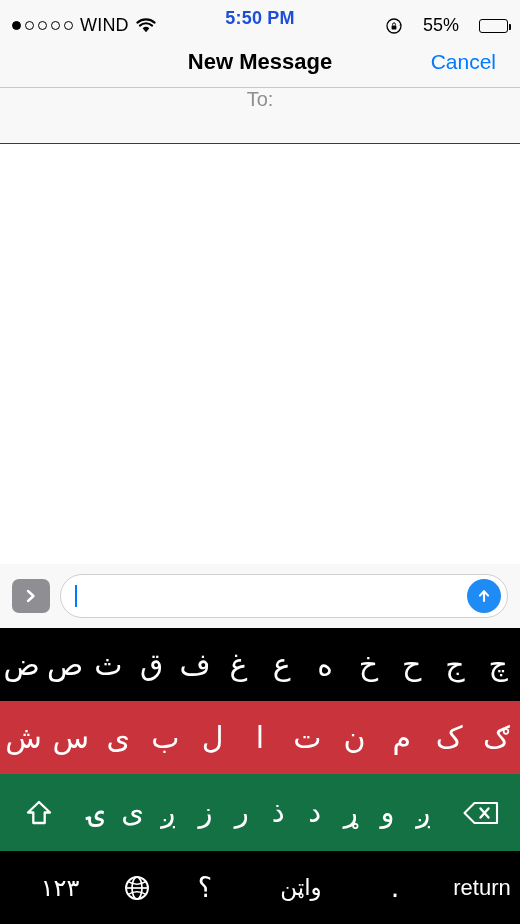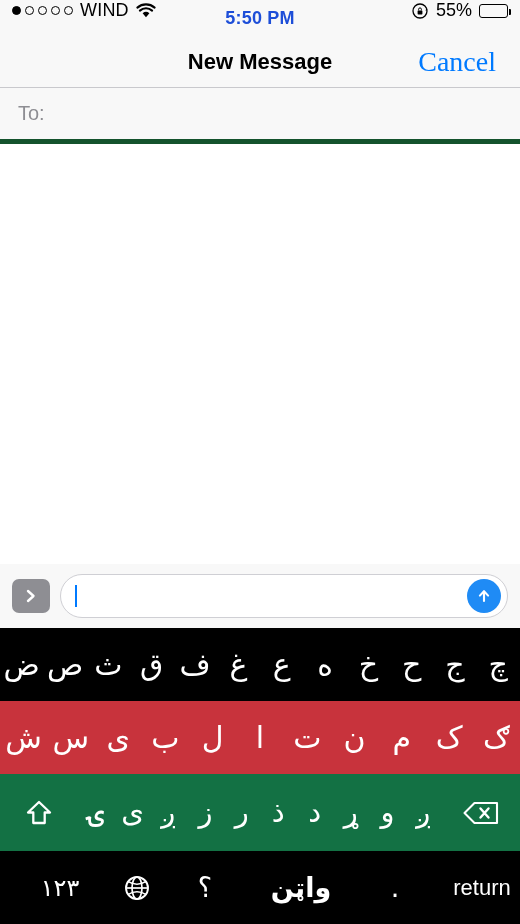--- a/index.html
+++ b/index.html
@@ -9,41 +9,41 @@
     font-family:"Liberation Sans", sans-serif;
     -webkit-font-smoothing:antialiased;
     overflow:hidden;
   }
   body { position:relative; }
 
   
   .status-bar{
     height:36px; width:100%;
     background:#f8f8f8;
-    display:flex; align-items:flex-start;
+    display:flex; align-items:flex-end;
     position:relative;
     padding:0 12px;
   }
   .status-left{ display:flex; align-items:center; gap:7px; }
   .sig-dots{ display:flex; align-items:center; gap:4px; }
   .dot{
     width:9px; height:9px; border-radius:50%;
     border:1.4px solid #000; background:transparent;
   }
   .dot.on{ background:#000; }
   .carrier{ font-size:18px; color:#000; letter-spacing:.2px; font-weight:400;}
   .wifi{ width:20px; height:16px; position:relative; display:inline-block; }
   .status-center{
     position:absolute; left:0; right:0; top:0; bottom:0;
     display:flex; align-items:center; justify-content:center;
     pointer-events:none;
   }
   .clock{ font-size:18px; font-weight:700; color:#1d4ed8; letter-spacing:.2px;}
   .status-right{
-    margin-left:auto; display:flex; align-items:center; gap:7px;
+    margin-left:auto; display:flex; align-items:center; gap:20px;
   }
   .rot-lock{ width:18px; height:18px; }
   .batt-pct{ font-size:18px; color:#000; }
   .battery{
     width:29px; height:14px; border:1.4px solid #000; border-radius:3px;
     position:relative; padding:1.5px;
   }
   .battery:after{
     content:""; position:absolute; right:-4px; top:4px;
     width:2.5px; height:6px; background:#000; border-radius:0 1px 1px 0;
@@ -57,33 +57,34 @@
     border-bottom:1px solid #c9c9cd;
     display:flex; align-items:center;
     position:relative; padding:0 24px;
   }
   .nav-title{
     position:absolute; left:0; right:0;
     text-align:center; font-size:22px; font-weight:700; color:#000;
     pointer-events:none;
   }
   .nav-cancel{
-    margin-left:auto; font-size:28px; color:#007aff;
+    margin-left:auto; font-size:21px; color:#007aff;
     background:none; border:none; cursor:pointer;
-    font-family:Liberation Serif, serif;
+    font-family:Liberation Sans, sans-serif;
     position:relative; z-index:2;
   }
 
   
   .to-row{
     height:56px; width:100%;
     background:#f8f8f8;
-    border-bottom:5px solid #14532d;
+    border-bottom:1px solid #14532d;
     display:flex; align-items:center;
     padding:0 18px;
+    flex-direction:column;
   }
   .to-label{ font-size:20px; color:#8e8e93; }
   .to-input{
     flex:1; border:none; background:transparent; outline:none;
     font-size:20px; color:#000; margin-left:4px;
     font-family:"Liberation Sans", sans-serif;
   }
 
   
   .convo{
@@ -157,21 +158,21 @@
   .kbd-row.r3 .key{ font-size:29px; }
 
   .key.fn{ flex:0 0 auto; }
   .key-shift{ width:78px; }
   .key-bksp{ width:78px; }
 
   
   .key-123{ width:84px; font-size:24px; font-family:"DejaVu Sans", sans-serif;}
   .key-globe{ width:70px; }
   .key-quest{ width:66px; font-size:27px; }
-  .key-space{ flex:1 1 auto; font-size:27px; font-family:"DejaVu Sans", sans-serif;font-weight:bold;}
+  .key-space{ flex:1 1 auto; font-size:23px; font-family:"DejaVu Sans", sans-serif;}
   .key-period{ width:62px; font-size:27px; }
   .key-return{ width:112px; font-size:22px; font-family:"Liberation Sans", sans-serif;}
 
   .icon-svg{ display:block; }
 </style>
 </head>
 <body>
 
 <div class="status-bar">
   <div class="status-left">

